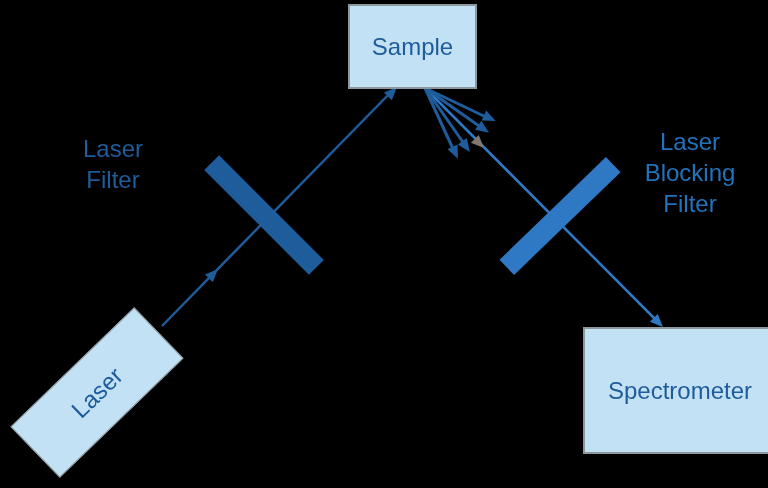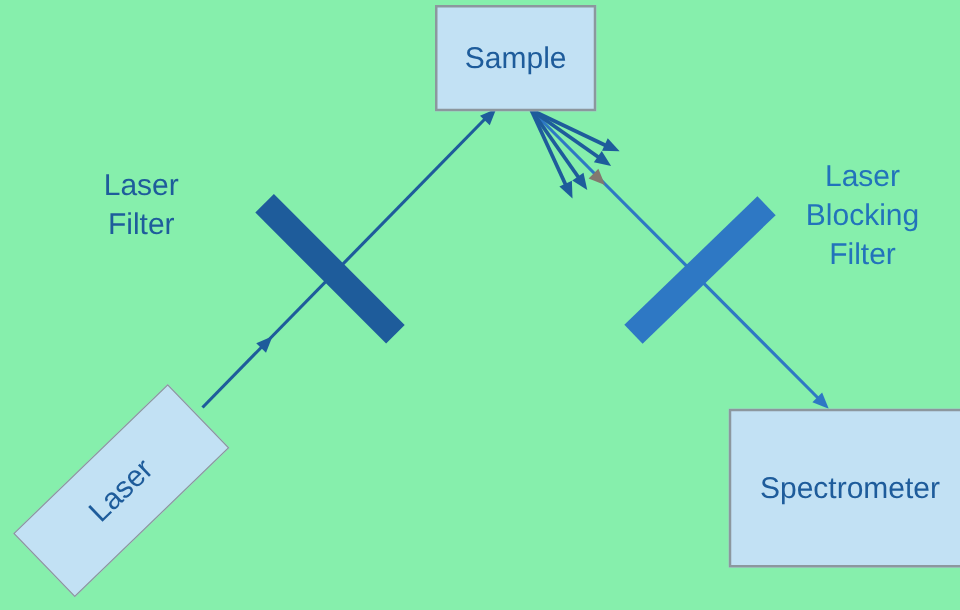--- a/index.html
+++ b/index.html
@@ -1,20 +1,20 @@
 <!DOCTYPE html>
 <html style="--box-fill: #C2E1F4; --box-border: #8C979E; --dark-blue: #1E5C9B; --bright-blue: #2E78C4; --label-dark: #1E5C9B; --label-light: #2273BB; --gray-arrow: #82786F;"><head>
 <meta charset="utf-8">
 <style>
   html, body { margin: 0; padding: 0; background: #ffffff; }
   .canvas {
     position: relative;
     width: 768px;
     height: 488px;
-    background: #86efac;
+    background: #000000;
     overflow: hidden;
     font-family: "Liberation Sans", sans-serif;
   }
   svg.diagram { position: absolute; left: 0; top: 0; }
 
   .stroke-dark   { stroke: var(--dark-blue);   fill: none; }
   .stroke-bright { stroke: var(--bright-blue); fill: none; }
   .fill-dark     { fill: var(--dark-blue);   stroke: none; }
   .fill-bright   { fill: var(--bright-blue); stroke: none; }
   .fill-gray     { fill: var(--gray-arrow);  stroke: none; }

